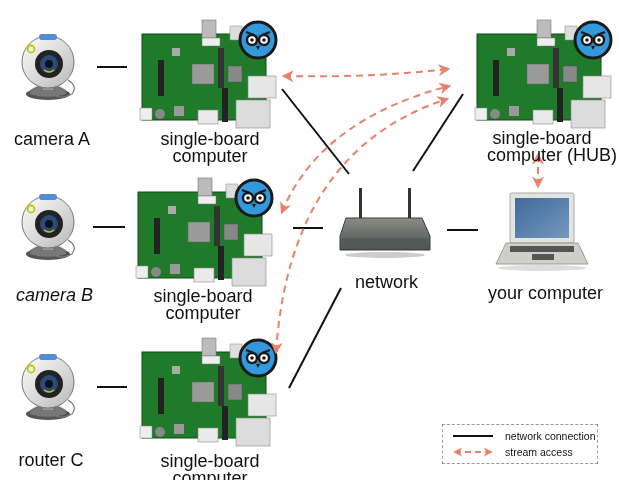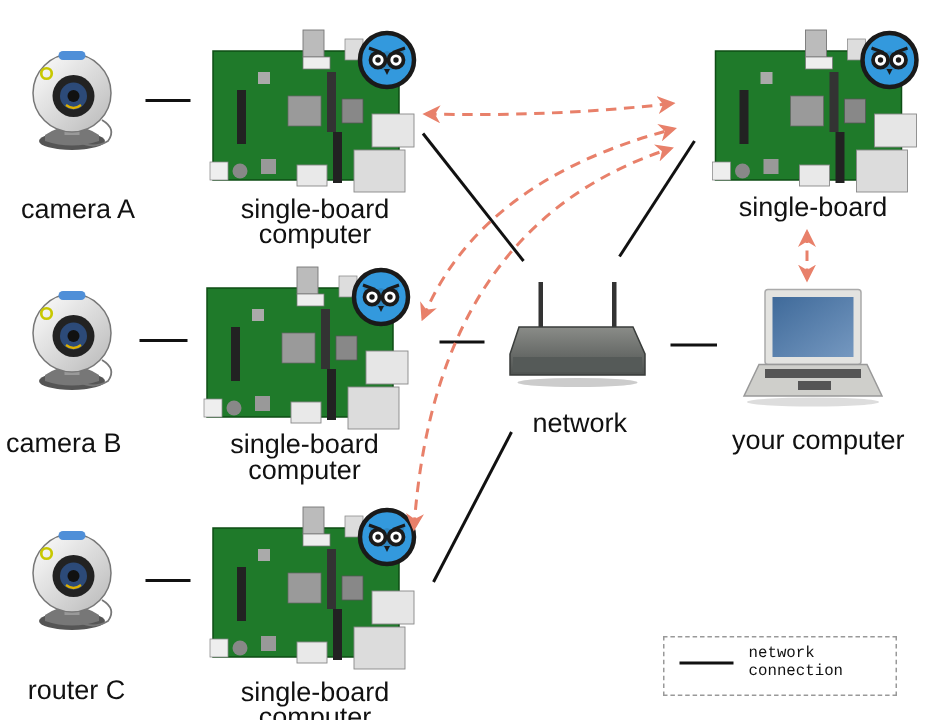--- a/index.html
+++ b/index.html
@@ -1,20 +1,20 @@
 <!DOCTYPE html>
 <html><head>
 <meta charset="utf-8">
 <style>
   html, body { margin: 0; padding: 0; background: #ffffff; }
   body { width: 619px; height: 480px; position: relative; overflow: hidden;
          font-family: "Liberation Sans", sans-serif; color: #111; }
   .label { position: absolute; font-size: 18px; text-align: center; line-height: 17px; white-space: nowrap; margin-top: 10px; }
   .legend { position: absolute; left: 442px; top: 424px; width: 154px; height: 38px;
-            border: 1px dashed #999; font-family: Liberation Mono, monospace; }
+            border: 1px dashed #999; }
   .legend-row { position: absolute; left: 8px; font-size: 10.5px; display: flex; align-items: center; }
   .legend-row span { margin-left: 10px; }
   svg { position: absolute; left: 0; top: 0; }
 </style>
 </head>
 <body>
 
 <svg width="619" height="480" viewBox="0 0 619 480">
   <defs>
     <marker id="arr" viewBox="0 0 10 10" refX="8" refY="5" markerWidth="6" markerHeight="6" orient="auto-start-reverse">
@@ -114,42 +114,54 @@
 
   <g stroke="#e8806a" stroke-width="2" stroke-dasharray="7,5" fill="none">
     <path d="M284,76 Q370,78 448,69" marker-start="url(#arr)" marker-end="url(#arr)"></path>
     <path d="M282,212 Q320,120 449,86" marker-start="url(#arr)" marker-end="url(#arr)"></path>
     <path d="M276,352 Q290,150 447,99" marker-start="url(#arr)" marker-end="url(#arr)"></path>
     <path d="M538,155 L538,186" marker-start="url(#arr)" marker-end="url(#arr)"></path>
   </g>
 </svg>
 
 <div class="label" style="left:14px; top:121px; width:74px;">camera A</div>
-<div class="label" style="left:4px; top:277px; width:74px;">camera B</div>
+<div class="label" style="left:16px; top:277px; width:74px;font-style:italic;">camera B</div>
 <div class="label" style="left:14px; top:442px; width:74px;">router C</div>
 
 <div class="label" style="left:160px; top:121px; width:100px;">
   <div>single-board</div>
   <div>computer</div>
 </div>
 <div class="label" style="left:153px; top:278px; width:100px;">
   <div>single-board</div>
   <div>computer</div>
 </div>
 <div class="label" style="left:160px; top:443px; width:100px;">
   <div>single-board</div>
   <div>computer</div>
 </div>
 <div class="label" style="left:487px; top:120px; width:110px;">
   <div>single-board</div>
+  <div>computer (HUB)</div>
 </div>
 
 <div class="label" style="left:355px; top:264px; width:60px;">network</div>
 <div class="label" style="left:488px; top:275px; width:110px;">your computer</div>
 
 <div class="legend">
   <div class="legend-row" style="top:5px;">
     <svg width="44" height="8" style="position:static;">
       <line x1="2" y1="4" x2="42" y2="4" stroke="#111" stroke-width="2"></line>
     </svg>
     <span>network connection</span>
   </div>
+  <div class="legend-row" style="top:21px;">
+    <svg width="44" height="10" style="position:static;">
+      <defs>
+        <marker id="arr2" viewBox="0 0 10 10" refX="8" refY="5" markerWidth="5" markerHeight="5" orient="auto-start-reverse">
+          <path d="M0,0 L10,5 L0,10 L3,5 z" fill="#e8806a"></path>
+        </marker>
+      </defs>
+      <line x1="4" y1="5" x2="40" y2="5" stroke="#e8806a" stroke-width="1.8" stroke-dasharray="6,4" marker-start="url(#arr2)" marker-end="url(#arr2)"></line>
+    </svg>
+    <span>stream access</span>
+  </div>
 </div>
 
 </body></html>

